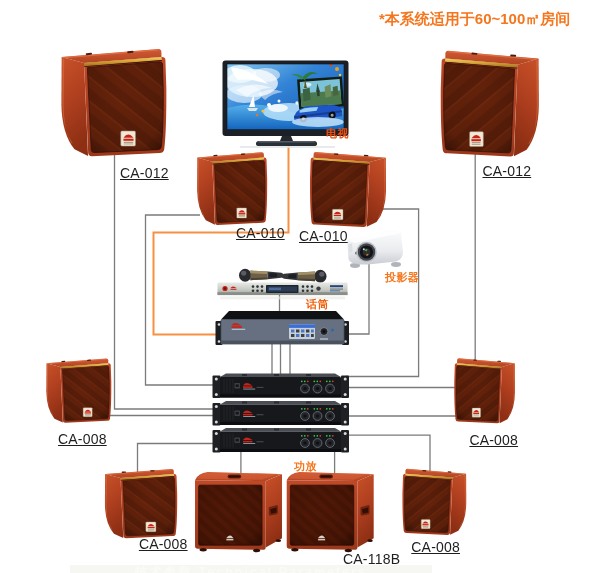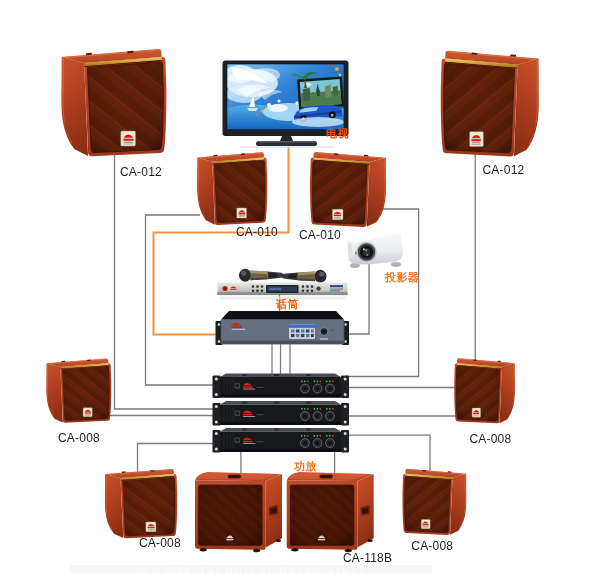--- a/index.html
+++ b/index.html
@@ -1,20 +1,20 @@
 <!DOCTYPE html>
 <html><head>
 <meta charset="utf-8">
 <style>
   html,body{margin:0;padding:0;background:#ffffff;}
   #stage{position:relative;width:600px;height:573px;background:#ffffff;overflow:hidden;
          font-family:"Liberation Sans","DejaVu Sans",sans-serif;}
   #diagram-svg{position:absolute;left:0;top:0;}
   .lbl{position:absolute;white-space:nowrap;}
-  .model-label{color:#1e1e1e;font-size:12px;letter-spacing:0.2px;line-height:1;}
+  .model-label{color:#1e1e1e;font-size:14px;letter-spacing:0.2px;line-height:1;text-decoration:underline;}
   .cn-label{font-weight:bold;font-size:11px;letter-spacing:0.4px;line-height:1;}
   .note{color:#f5761d;font-weight:bold;font-size:15px;letter-spacing:0px;line-height:1;}
   .footer-band{position:absolute;left:70px;top:565px;width:362px;height:14px;background:#f6f6f2;
                color:#fafaf6;font-weight:bold;font-size:12.5px;text-align:center;letter-spacing:2px;line-height:15px;}
 </style>
 </head>
 <body>
 
 <div id="stage">
 
@@ -386,31 +386,32 @@
   <use href="#spk" transform="translate(190.5,150.1) scale(0.787,0.709)"></use>
   <use href="#spk" transform="translate(393.2,150) scale(-0.854,0.728)"></use>
   <use href="#spk" transform="translate(40.2,356.7) scale(0.73,0.626)"></use>
   <use href="#spk" transform="translate(520.7,356.5) scale(-0.682,0.633)"></use>
   <use href="#spk" transform="translate(98.1,467) scale(0.812,0.674)"></use>
   <use href="#spk" transform="translate(472.3,467) scale(-0.717,0.643)"></use>
   <use href="#sub" transform="translate(193.2,468.3) scale(0.906,0.91)"></use>
   <use href="#sub" transform="translate(284.9,468.3) scale(0.906,0.91)"></use>
 </svg>
 
+<div class="lbl note" style="left:379px;top:11px;">*本系统适用于60~100㎡房间</div>
 
 <div class="lbl model-label" style="left:120px;top:166px;">CA-012</div>
 <div class="lbl model-label" style="left:482.5px;top:164px;">CA-012</div>
 <div class="lbl model-label" style="left:236px;top:225.5px;">CA-010</div>
 <div class="lbl model-label" style="left:299px;top:228.7px;">CA-010</div>
 <div class="lbl model-label" style="left:58px;top:431.8px;">CA-008</div>
 <div class="lbl model-label" style="left:469.4px;top:432.6px;">CA-008</div>
 <div class="lbl model-label" style="left:138.9px;top:536.7px;">CA-008</div>
 <div class="lbl model-label" style="left:411.3px;top:539.8px;">CA-008</div>
 <div class="lbl model-label" style="left:343px;top:552.3px;">CA-118B</div>
 
 <div class="lbl cn-label" style="left:326px;top:128px;color:#ee4d0e;">电视</div>
 <div class="lbl cn-label" style="left:371px;top:271.5px;color:#f5761d;margin-left:14px;">投影器</div>
-<div class="lbl cn-label" style="left:276px;top:299px;color:#f0600f;">话筒</div>
+<div class="lbl cn-label" style="left:306px;top:299px;color:#f0600f;">话筒</div>
 <div class="lbl cn-label" style="left:294px;top:461px;color:#f5761d;text-align:right;">功放</div>
 
 <div class="footer-band">技术参数 Technical Parameters</div>
 
 </div>
 
 </body></html>

